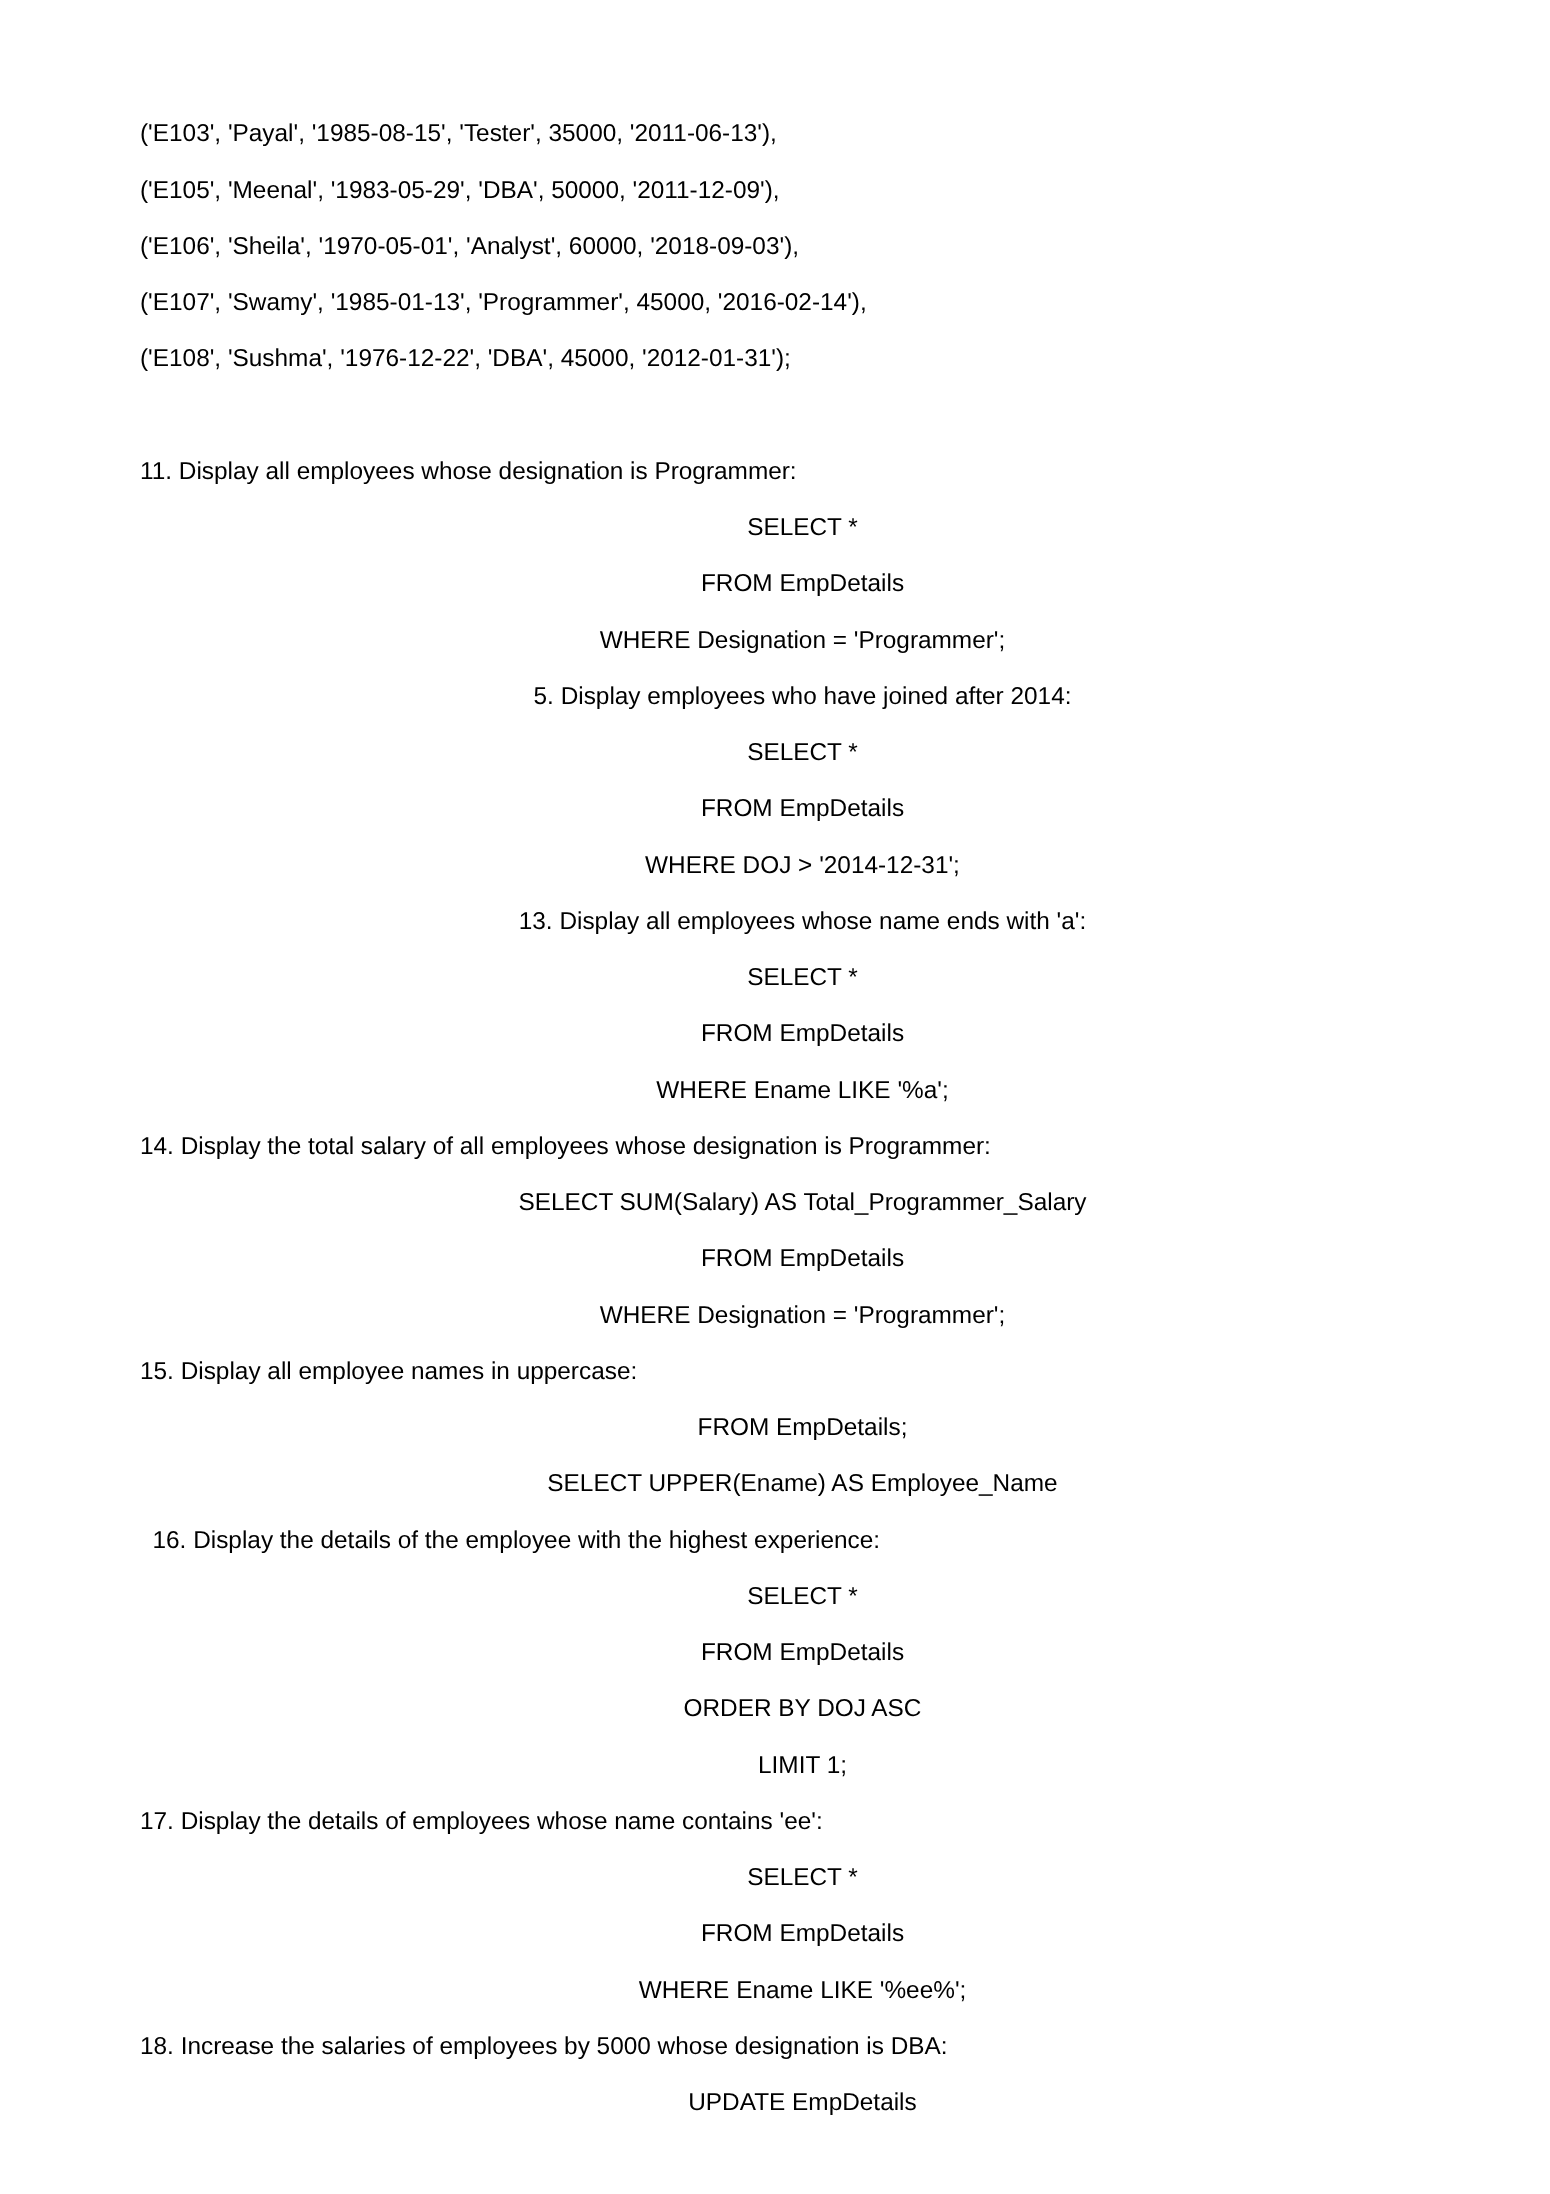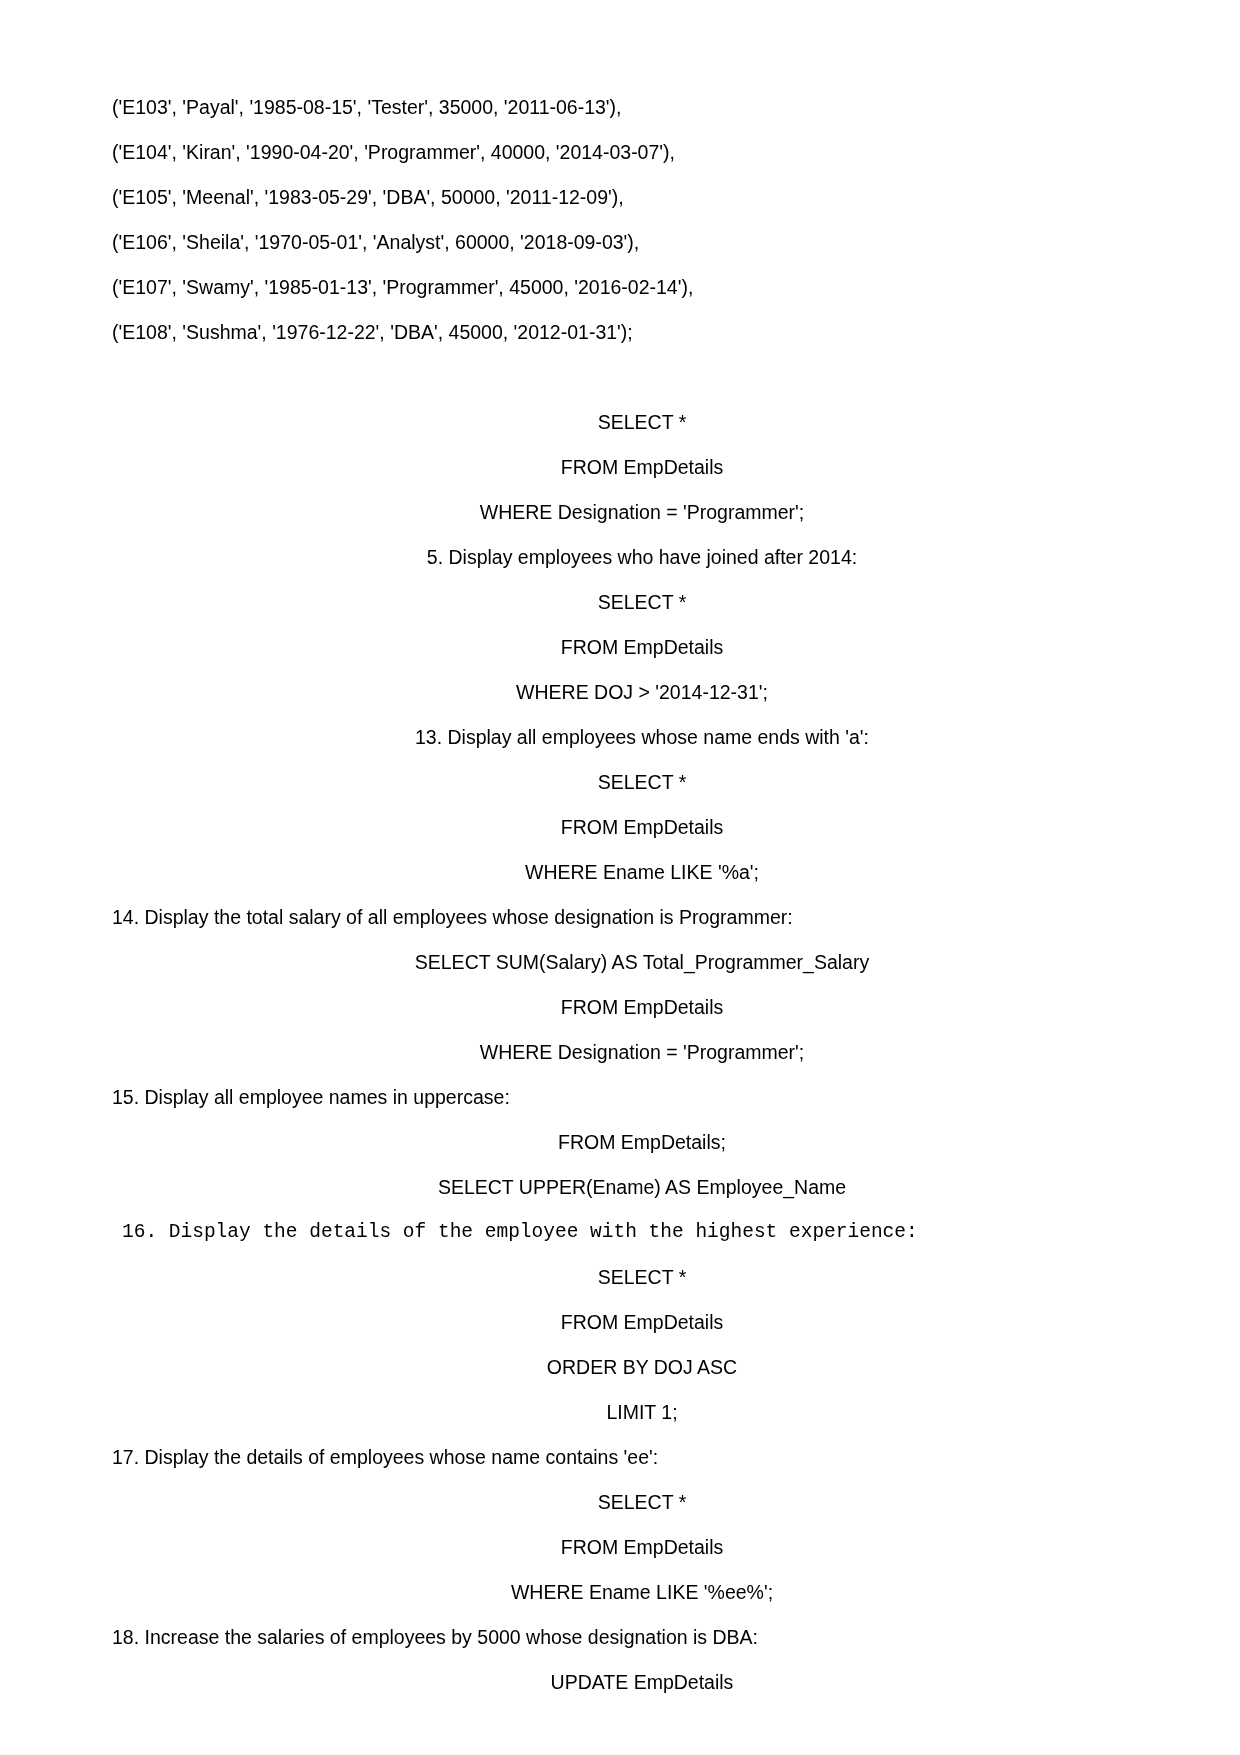--- a/index.html
+++ b/index.html
@@ -21,37 +21,37 @@
   .doc-body {
     font-size: 19.5px;
     line-height: 45px;
   }
   .line {
     white-space: pre;
     font-family: "Liberation Sans", sans-serif;
   }
   .indent-0 { padding-left: 0px; }
   .indent-1 { padding-left: 22px; text-align: center; }
-  .indent-2 { padding-left: 10px; font-family: Liberation Mono, monospace; }
+  .indent-2 { padding-left: 10px; }
   .spacer {
     height: 45px;
   }
 </style>
 </head>
 <body>
 
 <div class="page">
   <div class="doc-body">
     <div class="line indent-0">('E103', 'Payal', '1985-08-15', 'Tester', 35000, '2011-06-13'),</div>
-    <div class="line indent-0">('E104', 'Kiran', '1990-04-20', 'Programmer', 40000, '2014-03-07'),</div>
     <div class="line indent-0">('E105', 'Meenal', '1983-05-29', 'DBA', 50000, '2011-12-09'),</div>
     <div class="line indent-0">('E106', 'Sheila', '1970-05-01', 'Analyst', 60000, '2018-09-03'),</div>
     <div class="line indent-0">('E107', 'Swamy', '1985-01-13', 'Programmer', 45000, '2016-02-14'),</div>
     <div class="line indent-0">('E108', 'Sushma', '1976-12-22', 'DBA', 45000, '2012-01-31');</div>
     <div class="spacer"></div>
+    <div class="line indent-0">11. Display all employees whose designation is Programmer:</div>
     <div class="line indent-1">SELECT *</div>
     <div class="line indent-1">FROM EmpDetails</div>
     <div class="line indent-1">WHERE Designation = 'Programmer';</div>
     <div class="line indent-1">5. Display employees who have joined after 2014:</div>
     <div class="line indent-1">SELECT *</div>
     <div class="line indent-1">FROM EmpDetails</div>
     <div class="line indent-1">WHERE DOJ &gt; '2014-12-31';</div>
     <div class="line indent-1">13. Display all employees whose name ends with 'a':</div>
     <div class="line indent-1">SELECT *</div>
     <div class="line indent-1">FROM EmpDetails</div>

